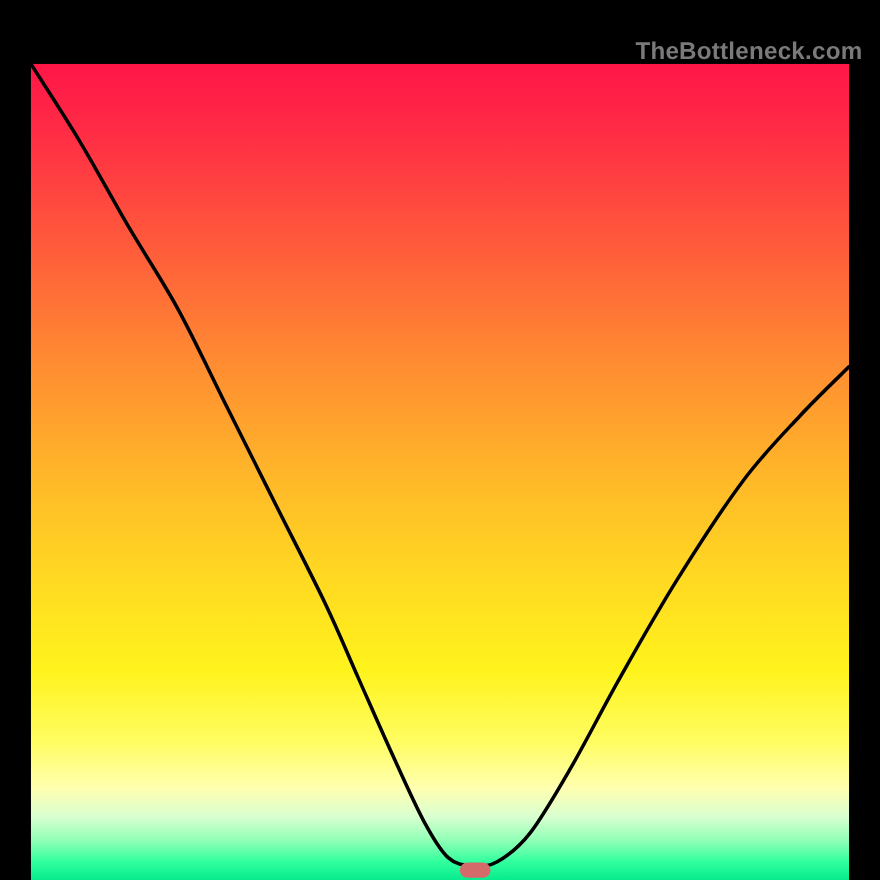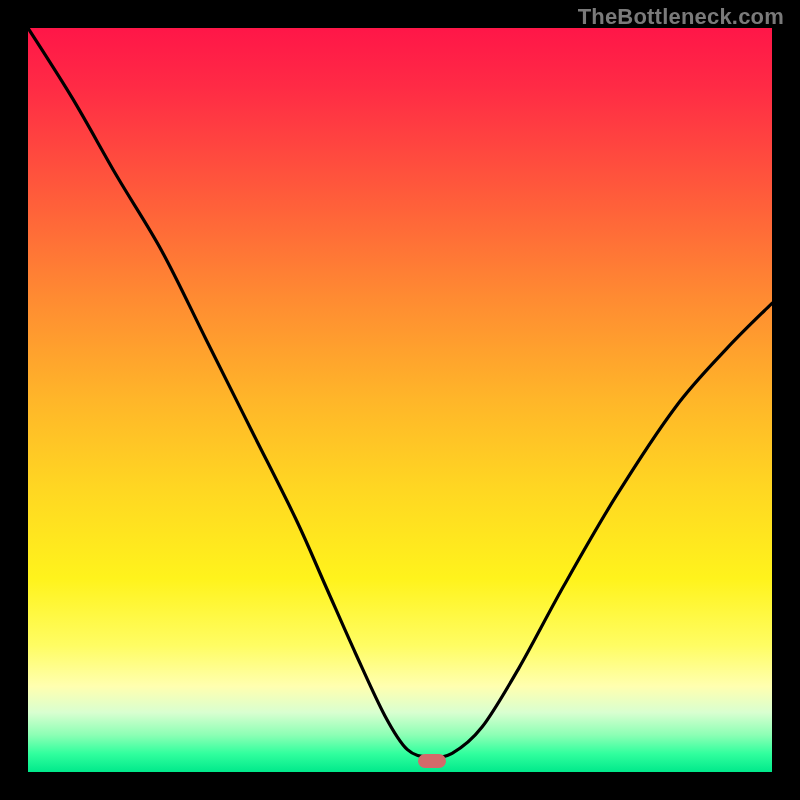--- a/index.html
+++ b/index.html
@@ -9,20 +9,21 @@
     height: 800px;
     background: #000;
     font-family: Arial, Helvetica, sans-serif;
     overflow: hidden;
   }
   .frame {
     position: relative;
     width: 800px;
     height: 748px;
     background: #000;
+    margin-top: 30px;
   }
   .watermark {
     position: absolute;
     top: 4px;
     right: 16px;
     color: #7a7a7a;
     font-size: 22px;
     font-weight: 600;
     letter-spacing: 0.2px;
     z-index: 5;

